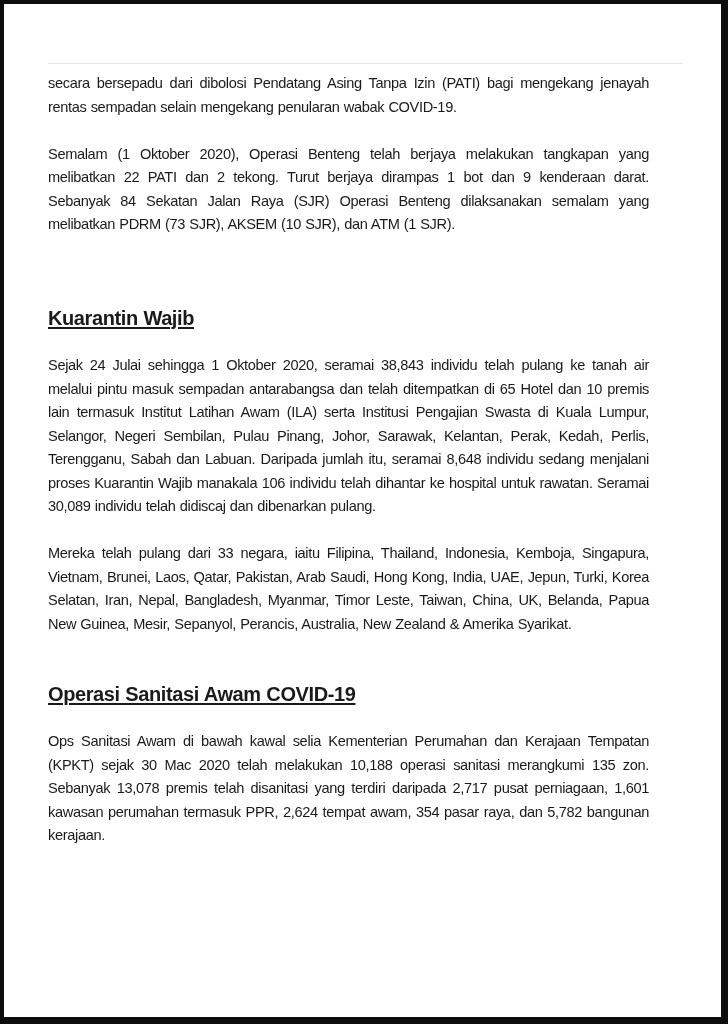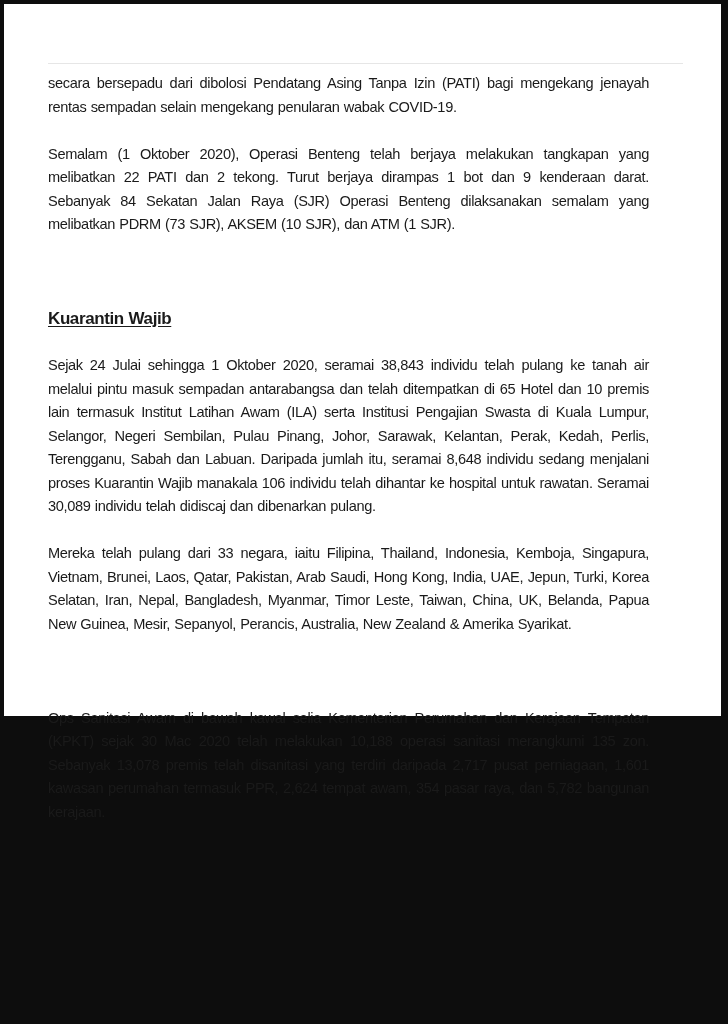--- a/index.html
+++ b/index.html
@@ -3,21 +3,21 @@
 <meta charset="utf-8">
 <style>
   html, body { margin: 0; padding: 0; }
   body {
     width: 728px; height: 1024px; overflow: hidden;
     background: #0d0d0d;
     position: relative;
   }
   .page {
     position: absolute;
-    left: 4px; top: 4px; width: 717px; height: 712px;
+    left: 4px; top: 4px; width: 717px; height: 1013px;
     background: #ffffff;
     box-sizing: border-box;
   }
   .rule {
     position: absolute;
     left: 44px; top: 59px; width: 635px; height: 1px;
     background: #e6e6e6;
   }
   .content {
     position: absolute;
@@ -26,21 +26,21 @@
     font-size: 14.6px;
     line-height: 23.5px;
     color: #1a1a1a;
     letter-spacing: -0.35px;
     word-spacing: 0.5px;
   }
   p { margin: 0; text-align: justify; text-align-last: left; }
   .gap1 { height: 23.5px; }
   .gap2 { height: 47px; }
   h2 {
-    margin: 0; font-size: 17px; font-weight: bold;
+    margin: 0; font-size: 20px; font-weight: bold;
     text-decoration: underline; text-underline-offset: 2px;
     line-height: 23.5px; letter-spacing: -0.4px;
   }
   .l1 { height: 8px; }
 </style>
 </head>
 <body>
 
 <div class="page">
   <div class="rule"></div>
@@ -50,17 +50,18 @@
     <div class="gap1"></div>
     <p>Semalam (1 Oktober 2020), Operasi Benteng telah berjaya melakukan tangkapan yang melibatkan 22 PATI dan 2 tekong. Turut berjaya dirampas 1 bot dan 9 kenderaan darat. Sebanyak 84 Sekatan Jalan Raya (SJR) Operasi Benteng dilaksanakan semalam yang melibatkan PDRM (73 SJR), AKSEM (10 SJR), dan ATM (1 SJR).</p>
     <div class="gap1"></div>
     <div class="gap2"></div>
     <h2>Kuarantin Wajib</h2>
     <div class="gap1"></div>
     <p>Sejak 24 Julai sehingga 1 Oktober 2020, seramai 38,843 individu telah pulang ke tanah air melalui pintu masuk sempadan antarabangsa dan telah ditempatkan di 65 Hotel dan 10 premis lain termasuk Institut Latihan Awam (ILA) serta Institusi Pengajian Swasta di Kuala Lumpur, Selangor, Negeri Sembilan, Pulau Pinang, Johor, Sarawak, Kelantan, Perak, Kedah, Perlis, Terengganu, Sabah dan Labuan. Daripada jumlah itu, seramai 8,648 individu sedang menjalani proses Kuarantin Wajib manakala 106 individu telah dihantar ke hospital untuk rawatan. Seramai 30,089 individu telah didiscaj dan dibenarkan pulang.</p>
     <div class="gap1"></div>
     <p>Mereka telah pulang dari 33 negara, iaitu Filipina, Thailand, Indonesia, Kemboja, Singapura, Vietnam, Brunei, Laos, Qatar, Pakistan, Arab Saudi, Hong Kong, India, UAE, Jepun, Turki, Korea Selatan, Iran, Nepal, Bangladesh, Myanmar, Timor Leste, Taiwan, China, UK, Belanda, Papua New Guinea, Mesir, Sepanyol, Perancis, Australia, New Zealand &amp; Amerika Syarikat.</p>
     <div class="gap2"></div>
+    <h2>Operasi Sanitasi Awam COVID-19</h2>
     <div class="gap1"></div>
     <p>Ops Sanitasi Awam di bawah kawal selia Kementerian Perumahan dan Kerajaan Tempatan (KPKT) sejak 30 Mac 2020 telah melakukan 10,188 operasi sanitasi merangkumi 135 zon. Sebanyak 13,078 premis telah disanitasi yang terdiri daripada 2,717 pusat perniagaan, 1,601 kawasan perumahan termasuk PPR, 2,624 tempat awam, 354 pasar raya, dan 5,782 bangunan kerajaan.</p>
     <div class="gap1"></div>
   </div>
 </div>
 
 </body></html>

